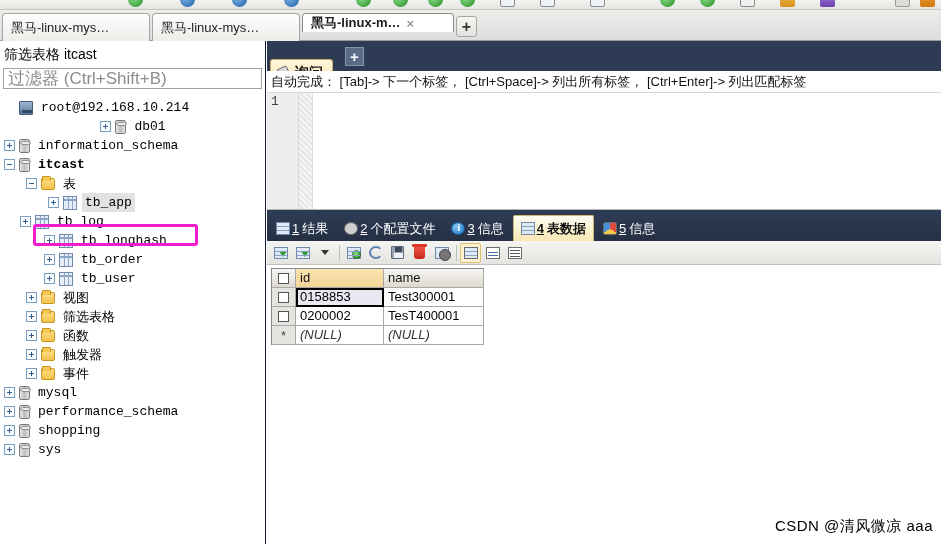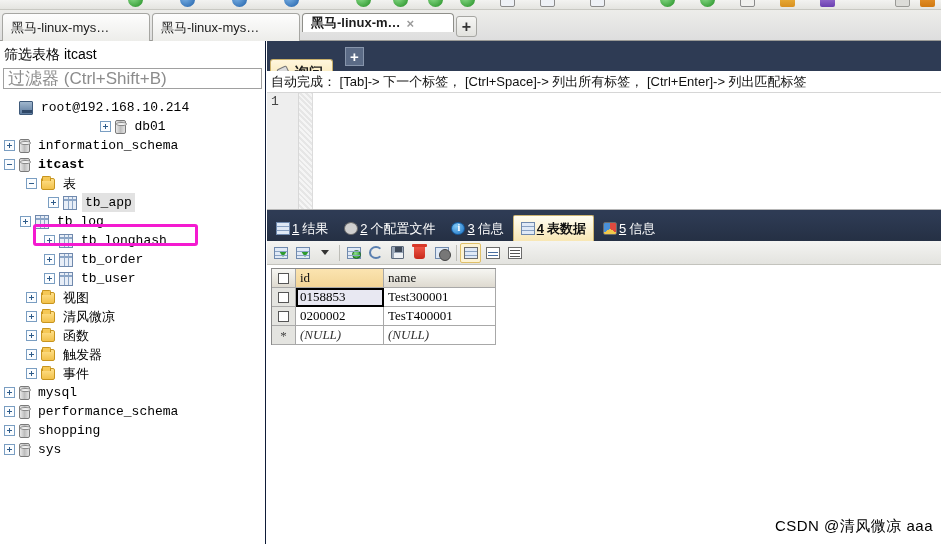--- a/index.html
+++ b/index.html
@@ -447,21 +447,21 @@
     content: ""; position: absolute; left: 1px; top: 2px;
     width: 10px; height: 1px; background: #555;
     box-shadow: 0 3px 0 #555, 0 6px 0 #555;
   }
 
   
   .dgrid {
     position: absolute; left: 4px; top: 227px;
     border: 1px solid #8a8a8a;
     border-right: none; border-bottom: none;
-    font-family: Liberation Serif, serif;
+    font-family: Liberation Sans, sans-serif;
     font-size: 13px;
     background: #a3a3a3;
   }
   .drow { display: flex; height: 19px; }
   .dcell {
     border-right: 1px solid #a8a8a8;
     border-bottom: 1px solid #a8a8a8;
     padding: 0 4px;
     line-height: 18px;
     white-space: nowrap;
@@ -469,21 +469,21 @@
     background: #ffffff;
   }
   .dcell.sel-col { width: 24px; background: #e4e4e0;
     display: flex; align-items: center; justify-content: center; padding: 0; }
   .chk {
     width: 11px; height: 11px;
     background: #fff; border: 1px solid #555;
   }
   .star { color: #444; font-size: 13px; line-height: 1; }
   .dcell.c-id { width: 88px; }
-  .dcell.c-name { width: 112px; }
+  .dcell.c-name { width: 100px; }
   .hdr .dcell {
     background: linear-gradient(#f6f6f2, #dedad0);
     font-weight: normal;
     color: #111;
   }
   .hdr .dcell.active-col {
     background: linear-gradient(#fbe4b0, #f3d597);
   }
   .cell-focus {
     outline: 2px solid #000;
@@ -596,21 +596,21 @@
           <span class="lbl">tb_user</span>
         </div>
         <div class="node" style="padding-left: 26px;">
           <span class="exp plus"></span>
           <span class="ico ico-folder"></span>
           <span class="lbl cjk">视图</span>
         </div>
         <div class="node" style="padding-left: 26px;">
           <span class="exp plus"></span>
           <span class="ico ico-folder"></span>
-          <span class="lbl cjk">清风微凉</span>
+          <span class="lbl cjk">筛选表格</span>
         </div>
         <div class="node" style="padding-left: 26px;">
           <span class="exp plus"></span>
           <span class="ico ico-folder"></span>
           <span class="lbl cjk">函数</span>
         </div>
         <div class="node" style="padding-left: 26px;">
           <span class="exp plus"></span>
           <span class="ico ico-folder"></span>
           <span class="lbl cjk">触发器</span>

